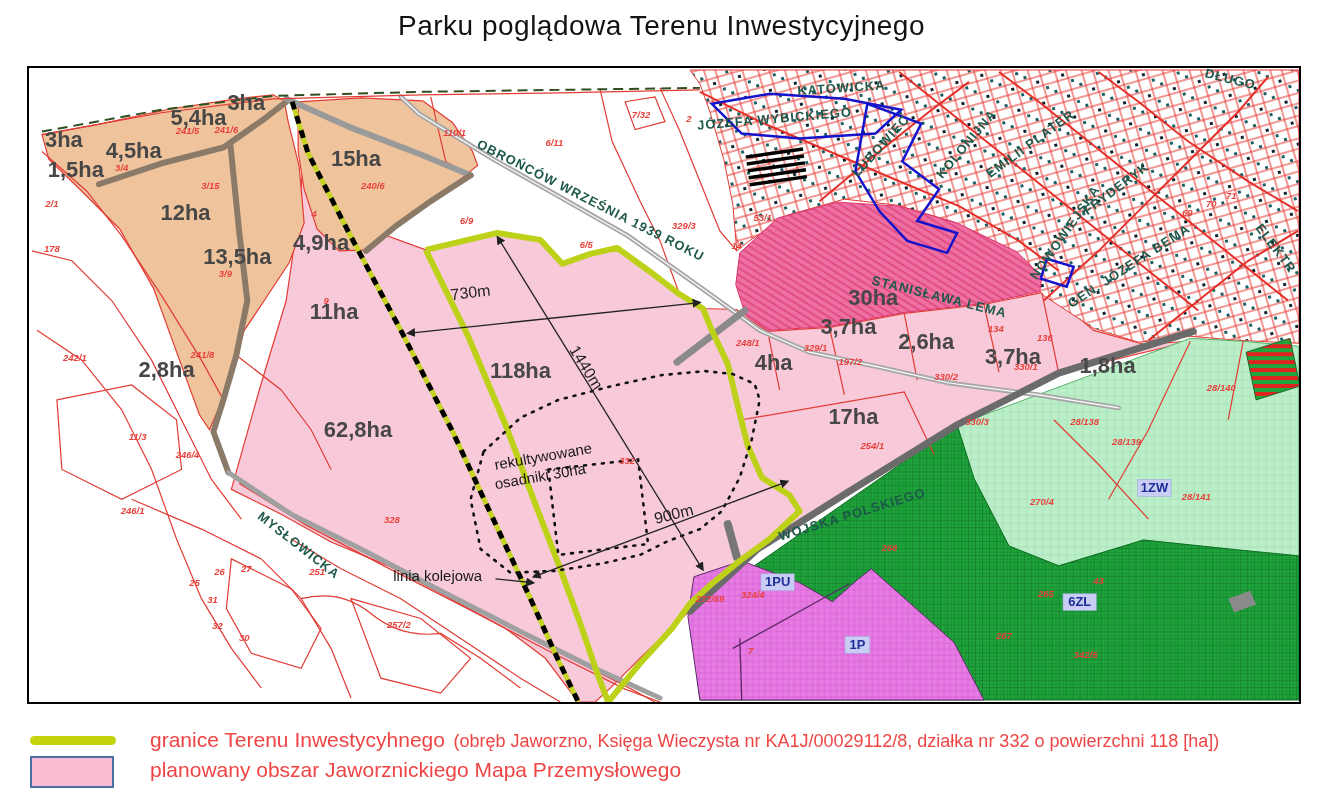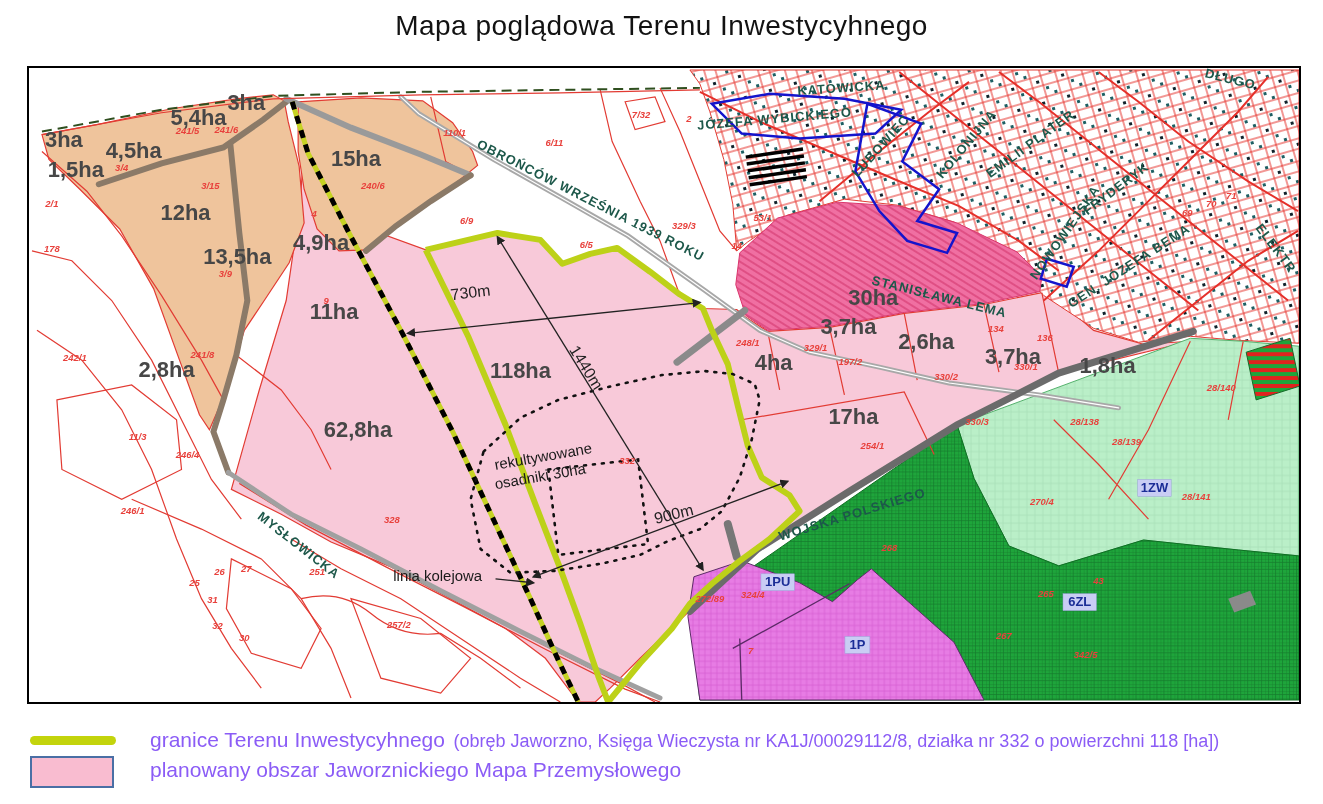--- a/index.html
+++ b/index.html
@@ -19,29 +19,29 @@
   .zone-labels text{font-weight:700;fill:#1b2d96;font-size:13px}
   .zone-labels rect{fill:#c9cdf4;stroke:#9aa0d8;stroke-width:.5}
   .legend{position:absolute;left:0;top:722px;width:1323px}
   .legend-row{position:absolute;left:0;display:flex;align-items:center}
   .legend-row.r1{top:10px}
   .legend-row.r2{top:40px}
   .swatch-line{position:absolute;left:30px;top:4px;width:86px;height:9px;
     background:#c3d40c;border-radius:5px}
   .swatch-rect{position:absolute;left:30px;top:-6px;width:84px;height:32px;
     background:#f9bcd0;border:2px solid #4a6fa5;box-sizing:border-box}
-  .legend-text{position:absolute;left:150px;top:-4px;white-space:nowrap;color:#8b5cf6}
+  .legend-text{position:absolute;left:150px;top:-4px;white-space:nowrap;color:#ef4444}
   .lg-main{font-size:21px}
   .lg-detail{font-size:18px;margin-left:4px}
 </style>
 </head>
 <body>
 
 <div class="page">
-  <div class="page-title">Mapa poglądowa Terenu Inwestycyhnego</div>
+  <div class="page-title">Parku poglądowa Terenu Inwestycyjnego</div>
 
   <div class="map-frame">
     <svg id="map-svg" viewBox="27 66 1274 638" preserveAspectRatio="none">
       <defs>
         <pattern id="urban" width="26" height="22" patternUnits="userSpaceOnUse" patternTransform="rotate(-16)">
           <rect width="26" height="22" fill="#ffffff"></rect>
           <path d="M0,6 H26 M0,16 H26 M8,0 V22 M19,0 V22" stroke="#e5302a" stroke-width="1"></path>
           <rect x="2" y="2" width="3" height="3" fill="#1d5f63"></rect>
           <rect x="13" y="10" width="3" height="3" fill="#10222b"></rect>
           <rect x="21" y="18" width="3" height="3" fill="#1d5f63"></rect>

